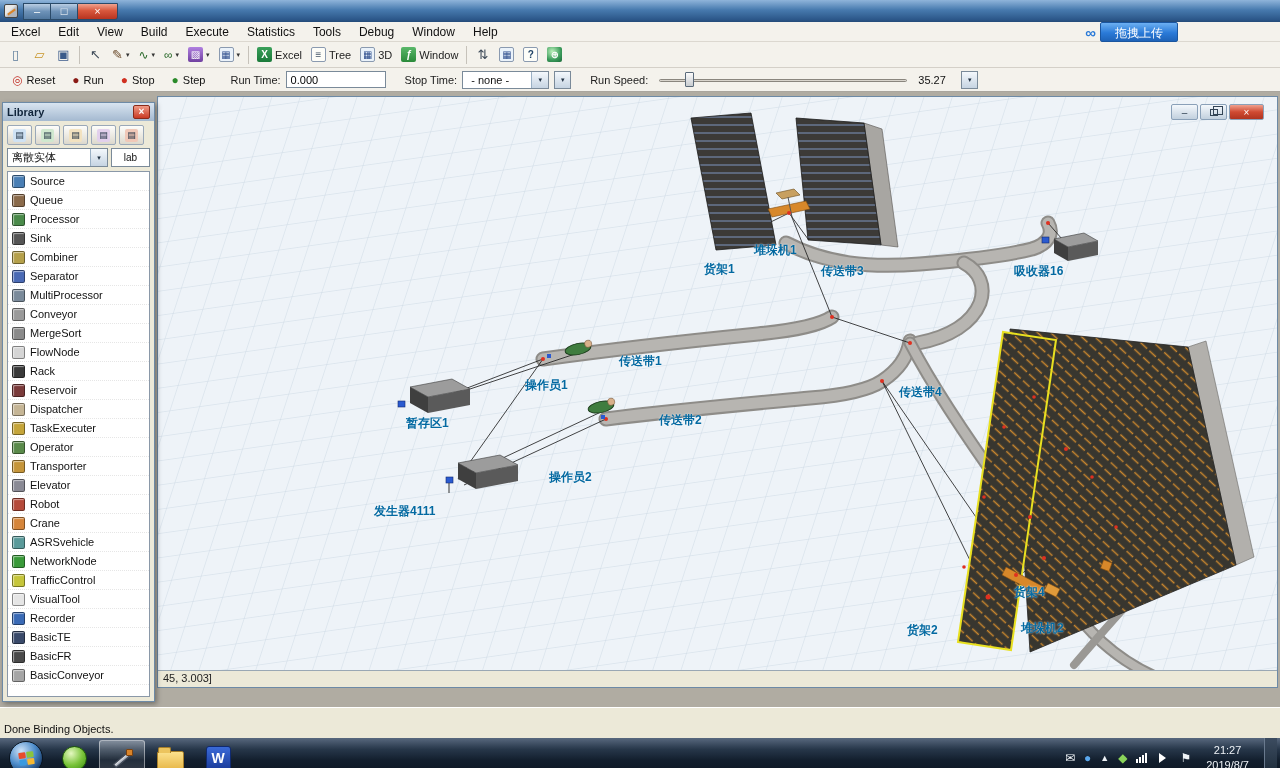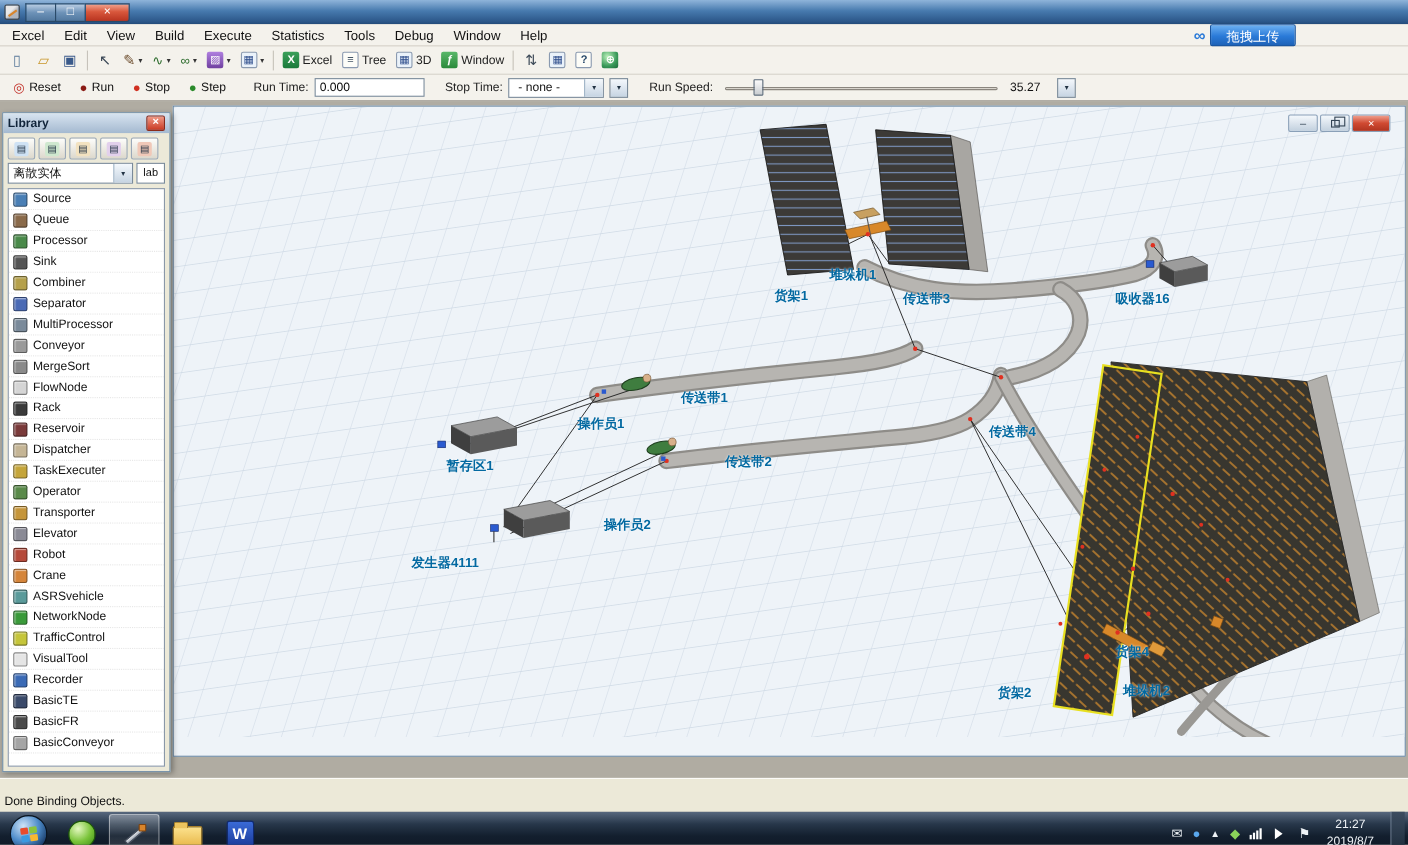--- a/index.html
+++ b/index.html
@@ -108,21 +108,21 @@
   .lib-tbtn { width:25px; height:20px; border:1px solid #9aa8b8; border-radius:2px;
     background:linear-gradient(#fdfdfb,#dcd8cc); display:flex; align-items:center; justify-content:center;
     font-size:11px; }
   .lib-tbtn .tchip { width:13px; height:13px; border-radius:2px; display:flex; align-items:center;
     justify-content:center; font-size:9px; color:#234; }
   .t1{background:#cfe2f4;} .t2{background:#cfe8cf;} .t3{background:#f2e2c0;} .t4{background:#e2d0ec;} .t5{background:#f0c8b8;}
   .lib-filter { display:flex; gap:3px; padding:0 4px 4px; flex:0 0 auto; }
   .lib-combo { flex:1; display:flex; align-items:center; border:1px solid #7a8a99; background:#fff; height:19px; font-size:11px; }
   .lib-combo .val { flex:1; padding:0 4px; }
   .lib-combo .arrow-btn { height:100%; border:none; border-left:1px solid #9ab0c4; }
-  .lab-btn { width:26px; height:19px; border:1px solid #7a8a99; background:#fff; font-size:10px;
+  .lab-btn { width:39px; height:19px; border:1px solid #7a8a99; background:#fff; font-size:10px;
     display:flex; align-items:center; justify-content:center; }
   .lib-list { flex:1; margin:0 4px 4px; background:#fff; border:1px solid #8a98a8; overflow:hidden; }
   .lib-item { display:flex; align-items:center; gap:5px; height:19px; padding-left:4px;
     border-bottom:1px dotted #e6e6e6; font-size:11px; }
   .lib-icon { width:13px; height:13px; border-radius:2px; border:1px solid rgba(0,0,0,.4);
     box-shadow:inset 1px 1px 1px rgba(255,255,255,.5); flex:0 0 auto; }
 
   
   .statusbar { height:17px; background:#ece9d8; border-top:1px solid #fff; font-size:11px;
     padding:15px 4px; color:#111; flex:0 0 auto; }
@@ -464,20 +464,21 @@
         </div>
 
       <div class="vp-btns">
         <span class="vp-btn">–</span>
         <span class="vp-btn">
             <span class="restore-glyph"></span>
           </span>
         <span class="vp-btn close">×</span>
       </div>
 
+      <div class="vp-status">45, 3.003]</div>
     </div>
 
     <div class="library">
       <div class="lib-title">
         <span>Library</span>
         <span class="lib-close">×</span>
       </div>
       <div class="lib-toolbar">
         <span class="lib-tbtn">
             <span class="tchip t1">▤</span>

